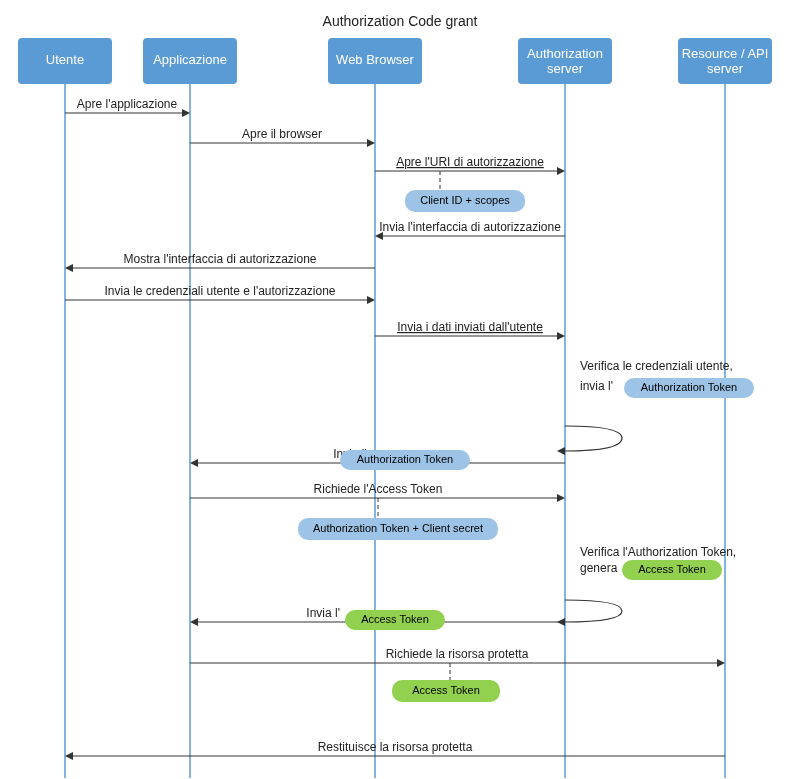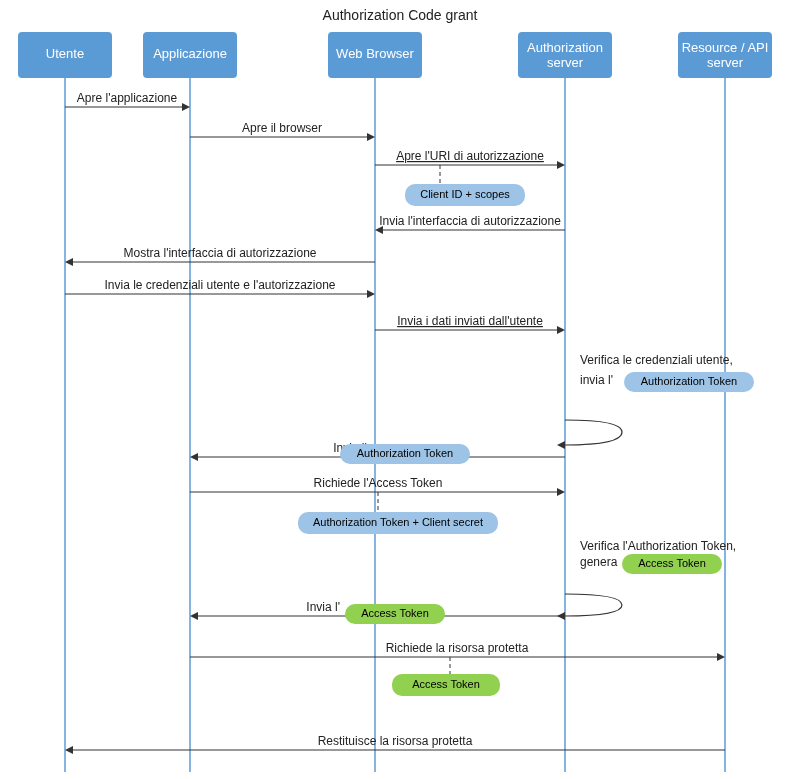--- a/index.html
+++ b/index.html
@@ -7,21 +7,21 @@
       background: #fff;
       font-family: Arial, sans-serif;
       font-size: 13px;
       width: 800px;
       height: 779px;
       overflow: hidden;
       position: relative;
     }
     .diagram-container {
       position: absolute;
-      top: 2px; left: 0;
+      top: 8px; left: 0;
       width: 800px;
       height: 766px;
     }
     svg {
       width: 800px;
       height: 779px;
     }
     .actor-text {
       fill: white;
       font-size: 13px;

